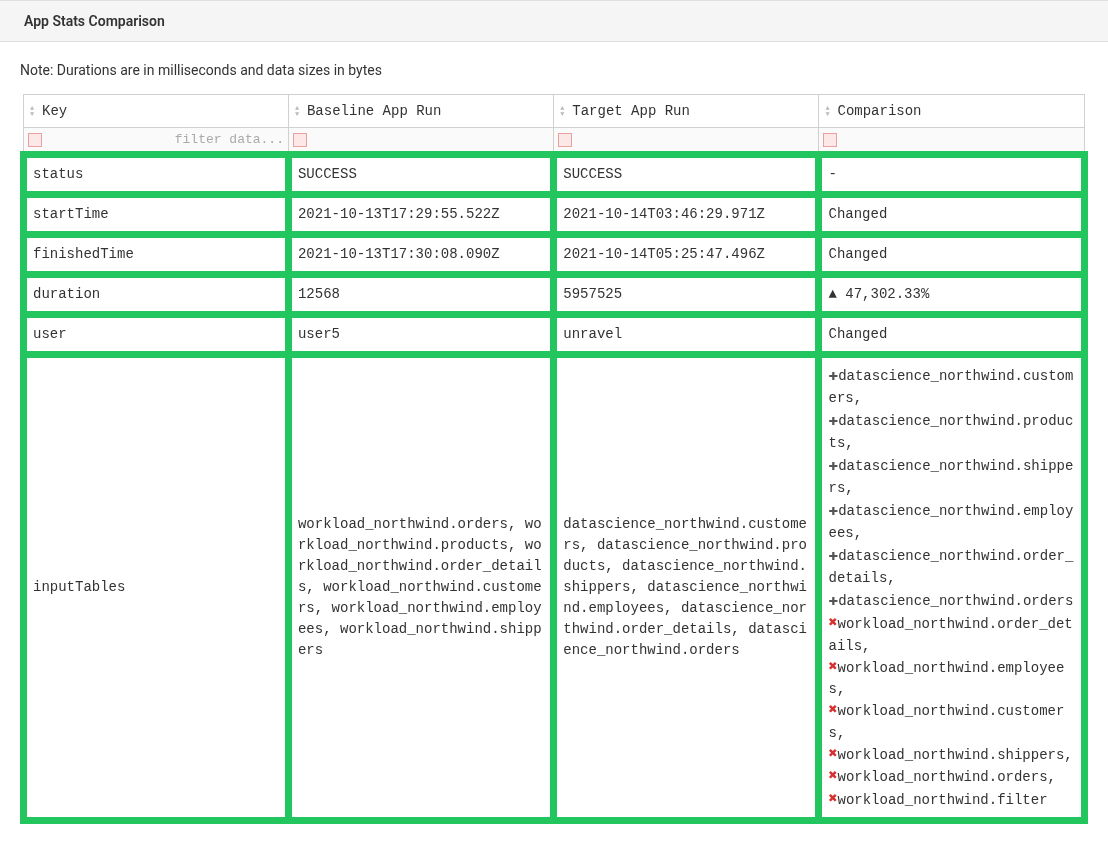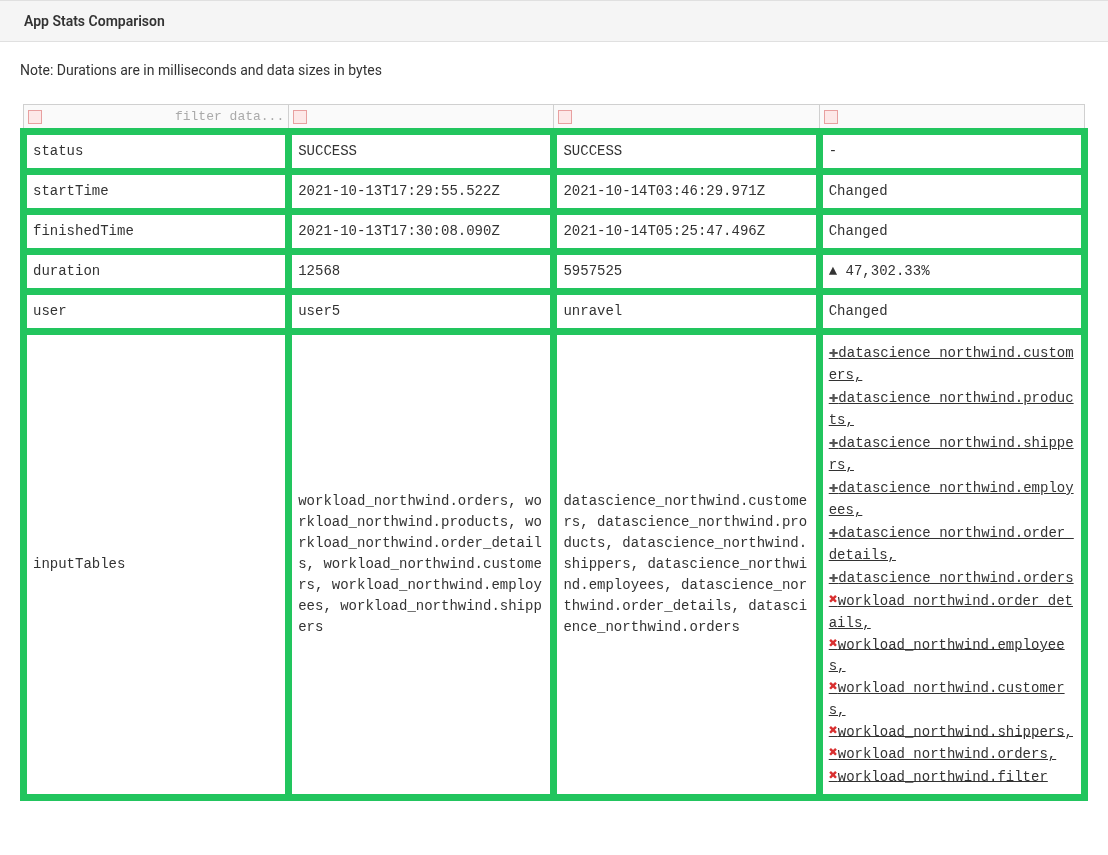--- a/index.html
+++ b/index.html
@@ -18,21 +18,21 @@
       font-weight: 600;
       font-size: 14px;
       color: #333;
     }
     .content {
       padding: 20px;
     }
     .note {
       font-size: 14px;
       color: #333;
-      margin-bottom: 26px;
+      margin-bottom: 16px;
     }
     table {
       width: 100%;
       border-collapse: collapse;
       border: 1px solid #d0d0d0;
     }
     thead th {
       background: #fff;
       border: 1px solid #d0d0d0;
       padding: 8px 6px;
@@ -130,20 +130,34 @@
   <div class="note">Note: Durations are in milliseconds and data sizes in bytes</div>
 
   <table>
     <colgroup>
       <col class="col-key">
       <col class="col-baseline">
       <col class="col-target">
       <col class="col-comparison">
     </colgroup>
     <thead>
+      <tr>
+        <th>
+          <span class="sort-icon"></span><span>Key</span>
+        </th>
+        <th>
+          <span class="sort-icon"></span><span>Baseline App Run</span>
+        </th>
+        <th>
+          <span class="sort-icon"></span><span>Target App Run</span>
+        </th>
+        <th>
+          <span class="sort-icon"></span><span>Comparison</span>
+        </th>
+      </tr>
       <tr class="filter-row">
         <td>
           <div class="filter-cell">
             <span class="filter-icon"></span>
             <input class="filter-input" placeholder="filter data..." style="">
           </div>
         </td>
         <td>
           <div class="filter-cell">
             <span class="filter-icon"></span>
@@ -189,21 +203,21 @@
         <tr>
           <td>user</td>
           <td>user5</td>
           <td>unravel</td>
           <td>Changed</td>
         </tr>
         <tr class="tall">
           <td>inputTables</td>
           <td>workload_northwind.orders, workload_northwind.products, workload_northwind.order_details, workload_northwind.customers, workload_northwind.employees, workload_northwind.shippers</td>
           <td>datascience_northwind.customers, datascience_northwind.products, datascience_northwind.shippers, datascience_northwind.employees, datascience_northwind.order_details, datascience_northwind.orders</td>
-          <td style="vertical-align: top; text-decoration: underline;">
+          <td style="vertical-align: top;">
             <span class="comp-line"><span class="plus-icon">✚</span><span>datascience_northwind.customers,</span></span>
             <span class="comp-line"><span class="plus-icon">✚</span><span>datascience_northwind.products,</span></span>
             <span class="comp-line"><span class="plus-icon">✚</span><span>datascience_northwind.shippers,</span></span>
             <span class="comp-line"><span class="plus-icon">✚</span><span>datascience_northwind.employees,</span></span>
             <span class="comp-line"><span class="plus-icon">✚</span><span>datascience_northwind.order_details,</span></span>
             <span class="comp-line"><span class="plus-icon">✚</span><span>datascience_northwind.orders</span></span>
             <span class="comp-line"><span class="x-icon">✖</span><span>workload_northwind.order_details,</span></span>
             <span class="comp-line"><span class="x-icon">✖</span><span>workload_northwind.employees,</span></span>
             <span class="comp-line"><span class="x-icon">✖</span><span>workload_northwind.customers,</span></span>
             <span class="comp-line"><span class="x-icon">✖</span><span>workload_northwind.shippers,</span></span>

